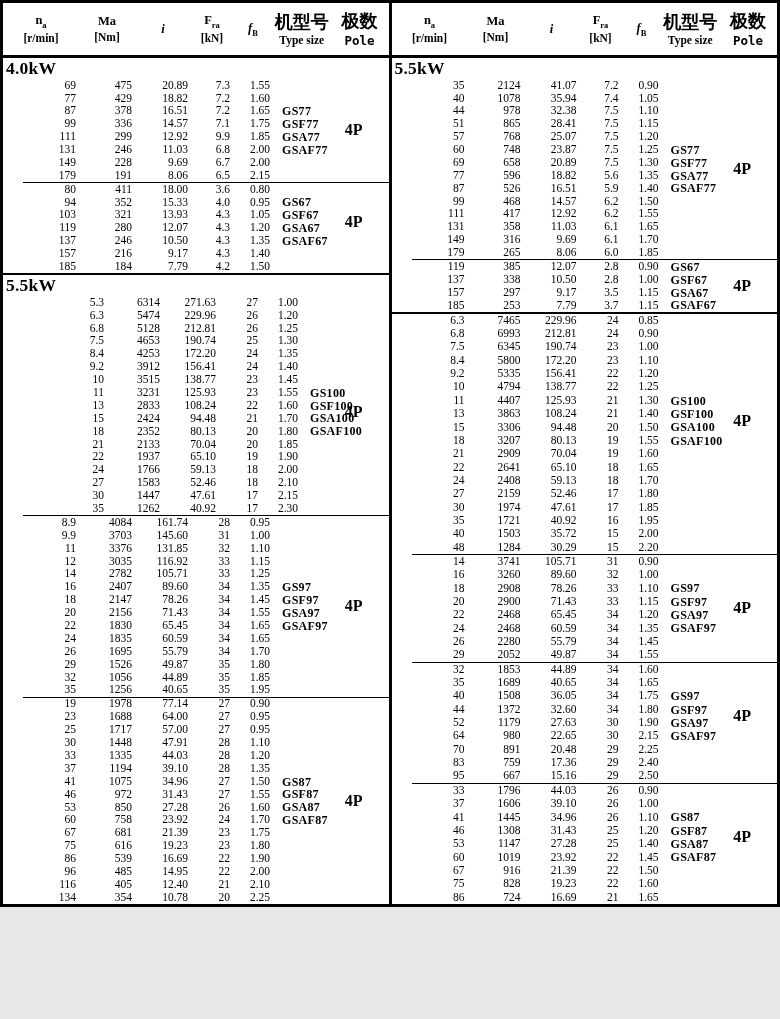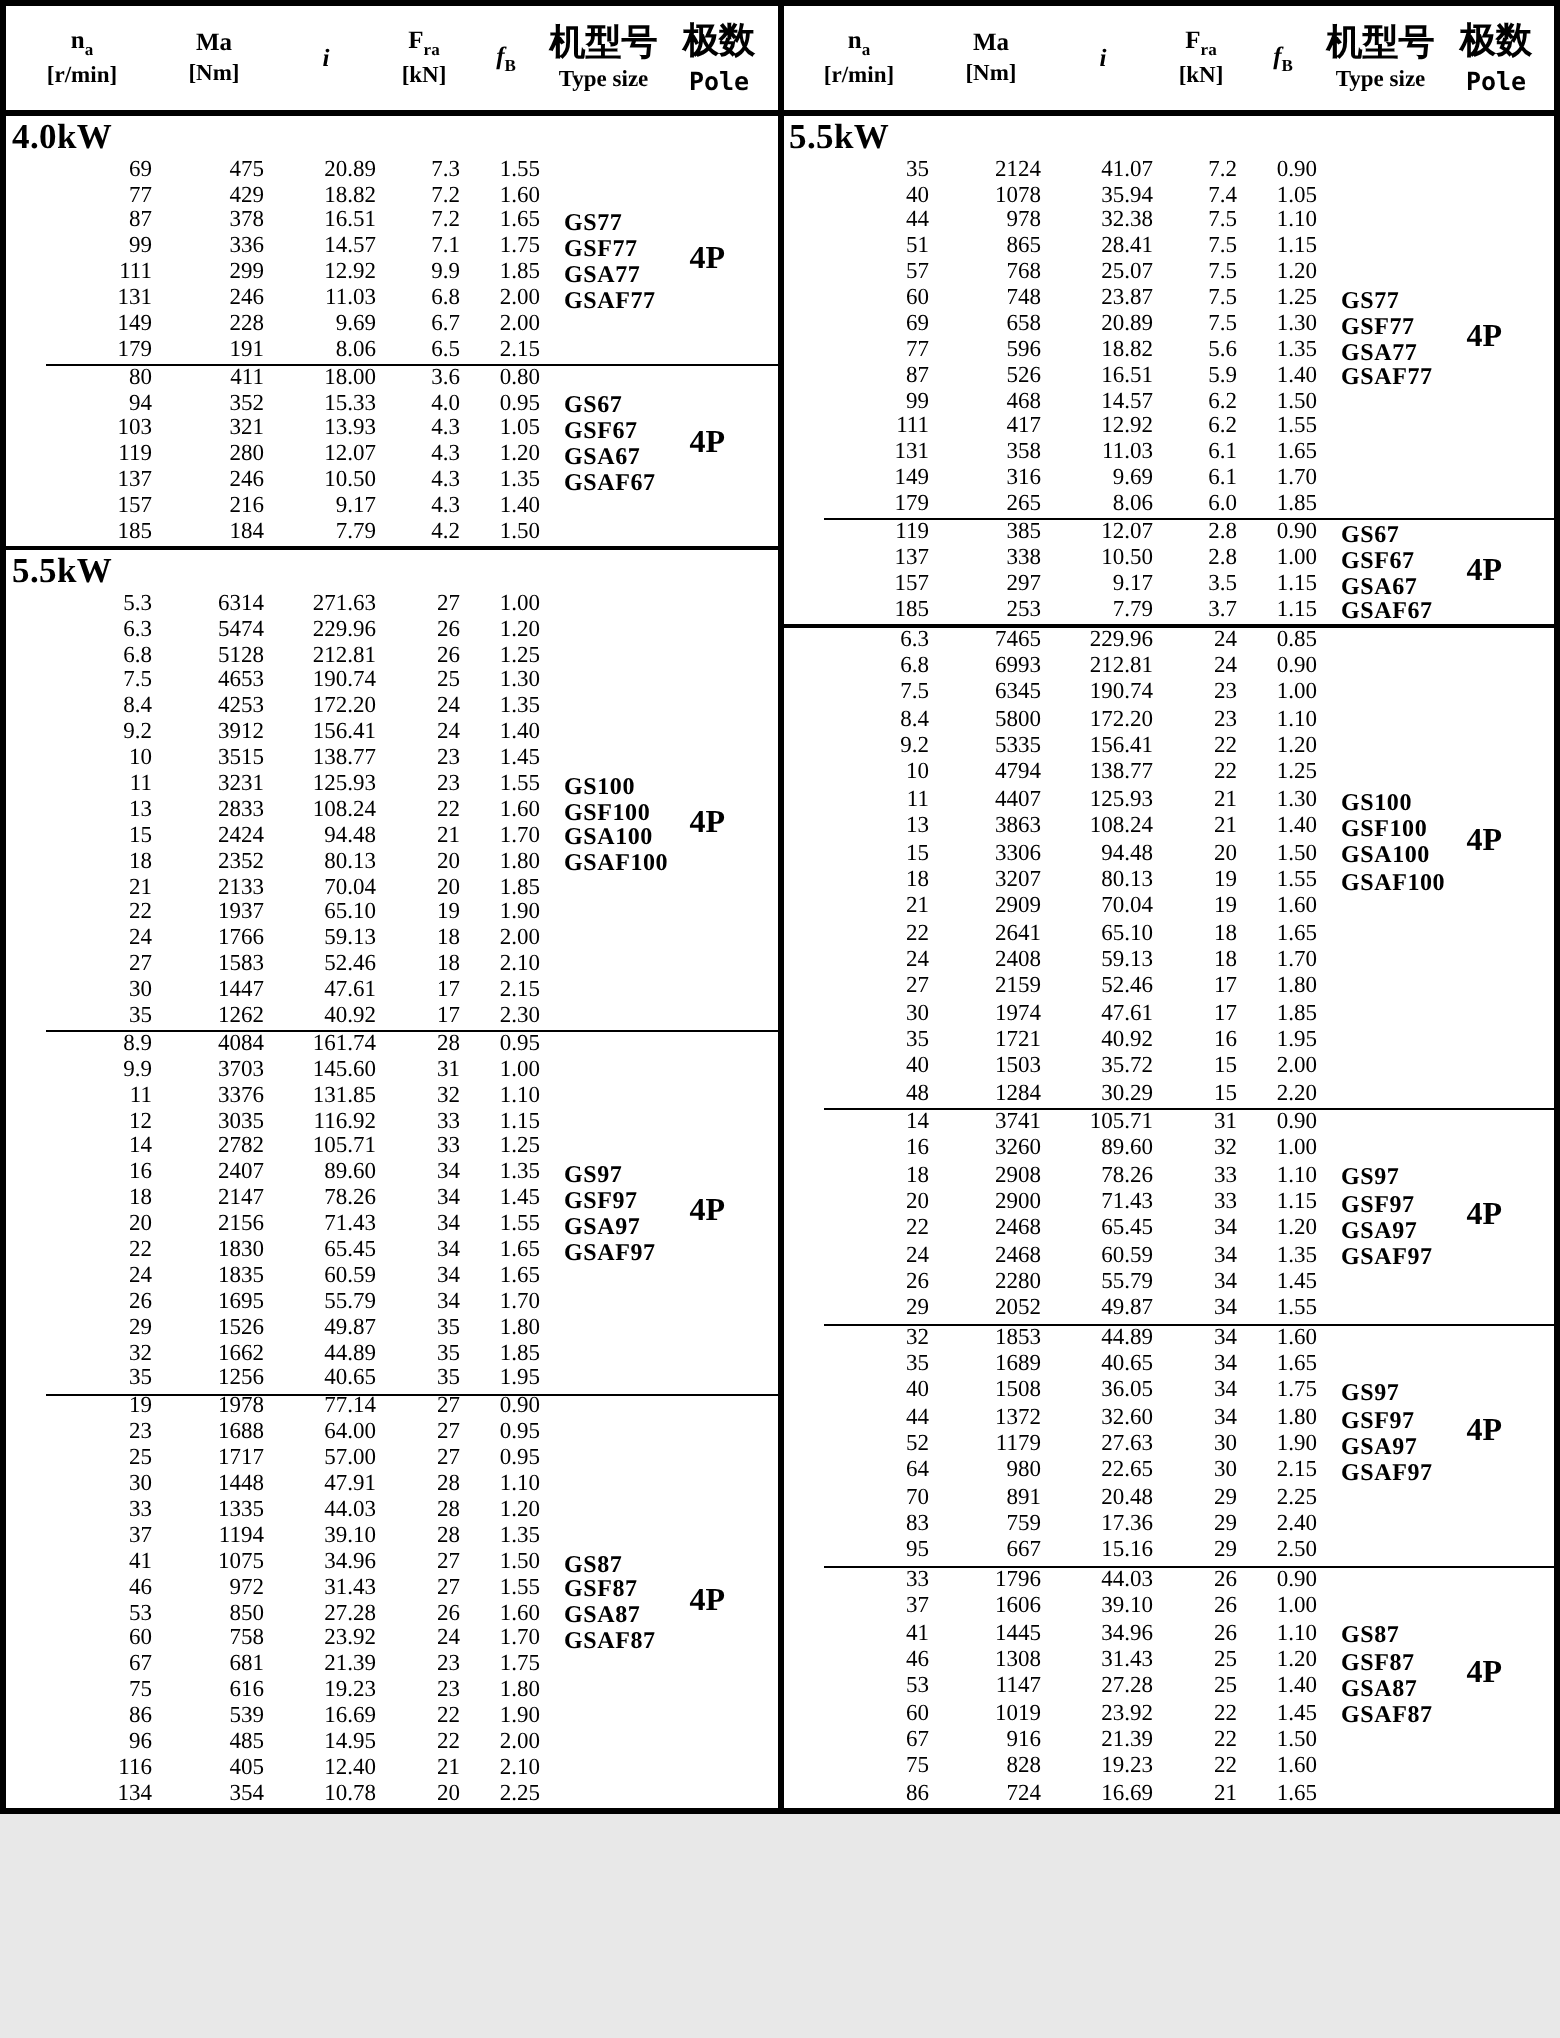--- a/index.html
+++ b/index.html
@@ -202,21 +202,21 @@
               <div class="cell-num">7.79</div>
               <div class="cell-num">4.2</div>
               <div class="cell-num">1.50</div>
               <div class="cell-type"></div>
             </div>
             <div class="pole-label" style="top: 42.86%;">4P</div>
           </div>
         </div>
         <div class="section" style="flex: 47 0 21px;">
           <div class="section-title">5.5kW</div>
-          <div class="block" style="flex: 17 1 0px;">
+          <div class="block" style="flex: 17 1 0px; padding-left: 28px;">
             <div class="row">
               <div class="cell-num">5.3</div>
               <div class="cell-num">6314</div>
               <div class="cell-num">271.63</div>
               <div class="cell-num">27</div>
               <div class="cell-num">1.00</div>
               <div class="cell-type"></div>
             </div>
             <div class="row">
               <div class="cell-num">6.3</div>
@@ -441,21 +441,21 @@
             <div class="row">
               <div class="cell-num">29</div>
               <div class="cell-num">1526</div>
               <div class="cell-num">49.87</div>
               <div class="cell-num">35</div>
               <div class="cell-num">1.80</div>
               <div class="cell-type"></div>
             </div>
             <div class="row">
               <div class="cell-num">32</div>
-              <div class="cell-num">1662</div>
+              <div class="cell-num">1056</div>
               <div class="cell-num">44.89</div>
               <div class="cell-num">35</div>
               <div class="cell-num">1.85</div>
               <div class="cell-type"></div>
             </div>
             <div class="row">
               <div class="cell-num">35</div>
               <div class="cell-num">1256</div>
               <div class="cell-num">40.65</div>
               <div class="cell-num">35</div>

